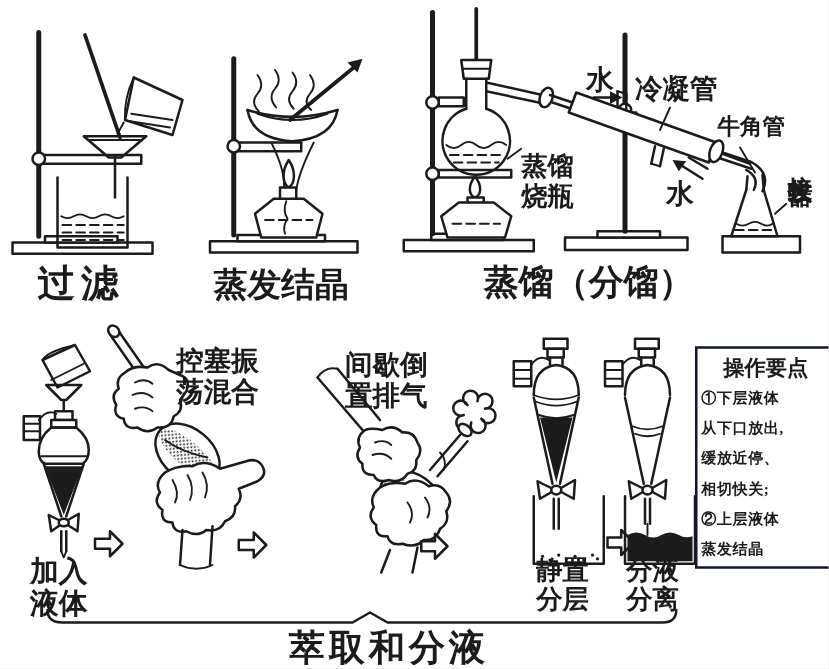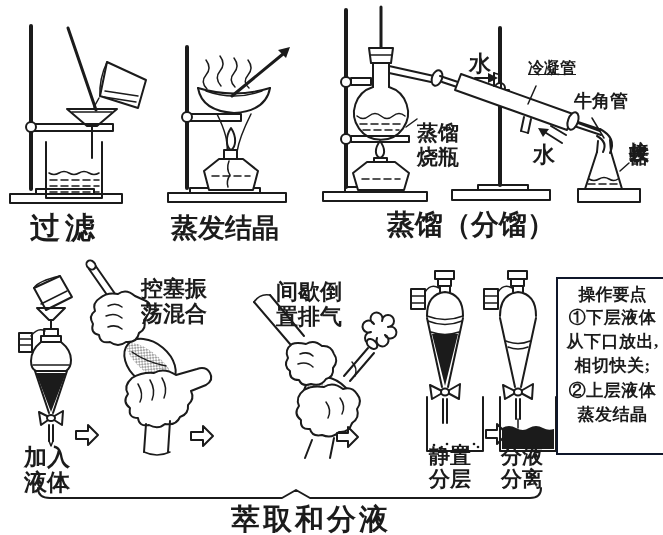--- a/index.html
+++ b/index.html
@@ -12,21 +12,21 @@
   svg .thin{stroke-width:1.5;}
   svg .solid{fill:#1b1b1b;stroke:none;}
   svg .paper{fill:#ffffff;}
   svg .dash{stroke-dasharray:7 4;}
   .lbl{position:absolute;font-weight:700;line-height:1.08;white-space:nowrap;}
   .prelined{white-space:pre-line;}
   .vert{writing-mode:vertical-rl;letter-spacing:3px;}
   #notebox{position:absolute;left:556px;top:277px;width:112px;height:178px;
            border:2px solid #0f172a;box-sizing:border-box;padding:4px 2px 0 3px;}
   #notebox .nb-title{font-size:17px;font-weight:700;text-align:center;line-height:23px;}
-  #notebox .nb-line{font-size:17px;font-weight:700;line-height:24.2px;letter-spacing:0.5px;text-align:center;}
+  #notebox .nb-line{font-size:12px;font-weight:700;line-height:24.2px;letter-spacing:0.5px;}
 </style>
 </head>
 <body>
 
 <div id="stage">
 
 <svg id="art" width="663" height="535" viewBox="0 0 663 535">
   <defs>
     <pattern id="stip" width="4" height="4" patternUnits="userSpaceOnUse">
       <rect width="4" height="4" fill="#ffffff"></rect>
@@ -339,24 +339,24 @@
       <path class="ln" d="M500,397 L500,451 L556,451 L556,397"></path>
       <path class="solid" d="M502,428 q7,-4 14,0 q7,4 13,0 q7,-4 14,0 q5,3 11,1 L554,449 L502,449 Z"></path>
     </g>
   </g>
 
   <path class="ln" d="M38,488 Q38,498 50,498 L282,498 L296,490 L310,498 L530,498 Q541,498 541,488"></path>
 </svg>
 
   <div class="lbl" style="left:171px;top:214px;font-size:27px;">蒸发结晶</div>
   <div class="lbl" style="left:30px;top:212px;font-size:30px;letter-spacing:5px;">过滤</div>
-  <div class="lbl" style="left:387px;top:212px;font-size:28px;font-family:Liberation Mono, monospace;">蒸馏（分馏）</div>
+  <div class="lbl" style="left:387px;top:212px;font-size:28px;">蒸馏（分馏）</div>
 
   <div class="lbl" style="left:469px;top:52px;font-size:22px;">水</div>
-  <div class="lbl" style="left:528px;top:59px;font-size:16px;text-decoration:underline;">冷凝管</div>
+  <div class="lbl" style="left:508px;top:59px;font-size:22px;">冷凝管</div>
   <div class="lbl" style="left:574px;top:92px;font-size:18px;">牛角管</div>
   <div class="lbl vert" style="left:628px;top:124px;font-size:20px;height:70px;">接收器</div>
   <div class="lbl prelined" style="left:417px;top:121px;font-size:21px;line-height:24px;">蒸馏
 烧瓶</div>
   <div class="lbl" style="left:533px;top:143px;font-size:22px;">水</div>
 
   <div class="lbl prelined" style="left:24px;top:445px;font-size:23px;line-height:25px;">加入
 液体</div>
   <div class="lbl prelined" style="left:141px;top:276px;font-size:22px;line-height:25px;">控塞振
 荡混合</div>
@@ -364,20 +364,21 @@
 分层</div>
   <div class="lbl prelined" style="left:276px;top:279px;font-size:22px;line-height:25px;">间歇倒
 置排气</div>
   <div class="lbl prelined" style="left:501px;top:445px;font-size:21px;line-height:22.5px;">分液
 分离</div>
 
   <div id="notebox">
     <div class="nb-title">操作要点</div>
     <div class="nb-line">①下层液体</div>
     <div class="nb-line">从下口放出,</div>
+    <div class="nb-line">缓放近停、</div>
     <div class="nb-line">相切快关;</div>
     <div class="nb-line">②上层液体</div>
     <div class="nb-line">蒸发结晶</div>
   </div>
 
   <div class="lbl" style="left:231px;top:504px;font-size:29px;letter-spacing:3px;">萃取和分液</div>
 
 </div>
 
 </body></html>

